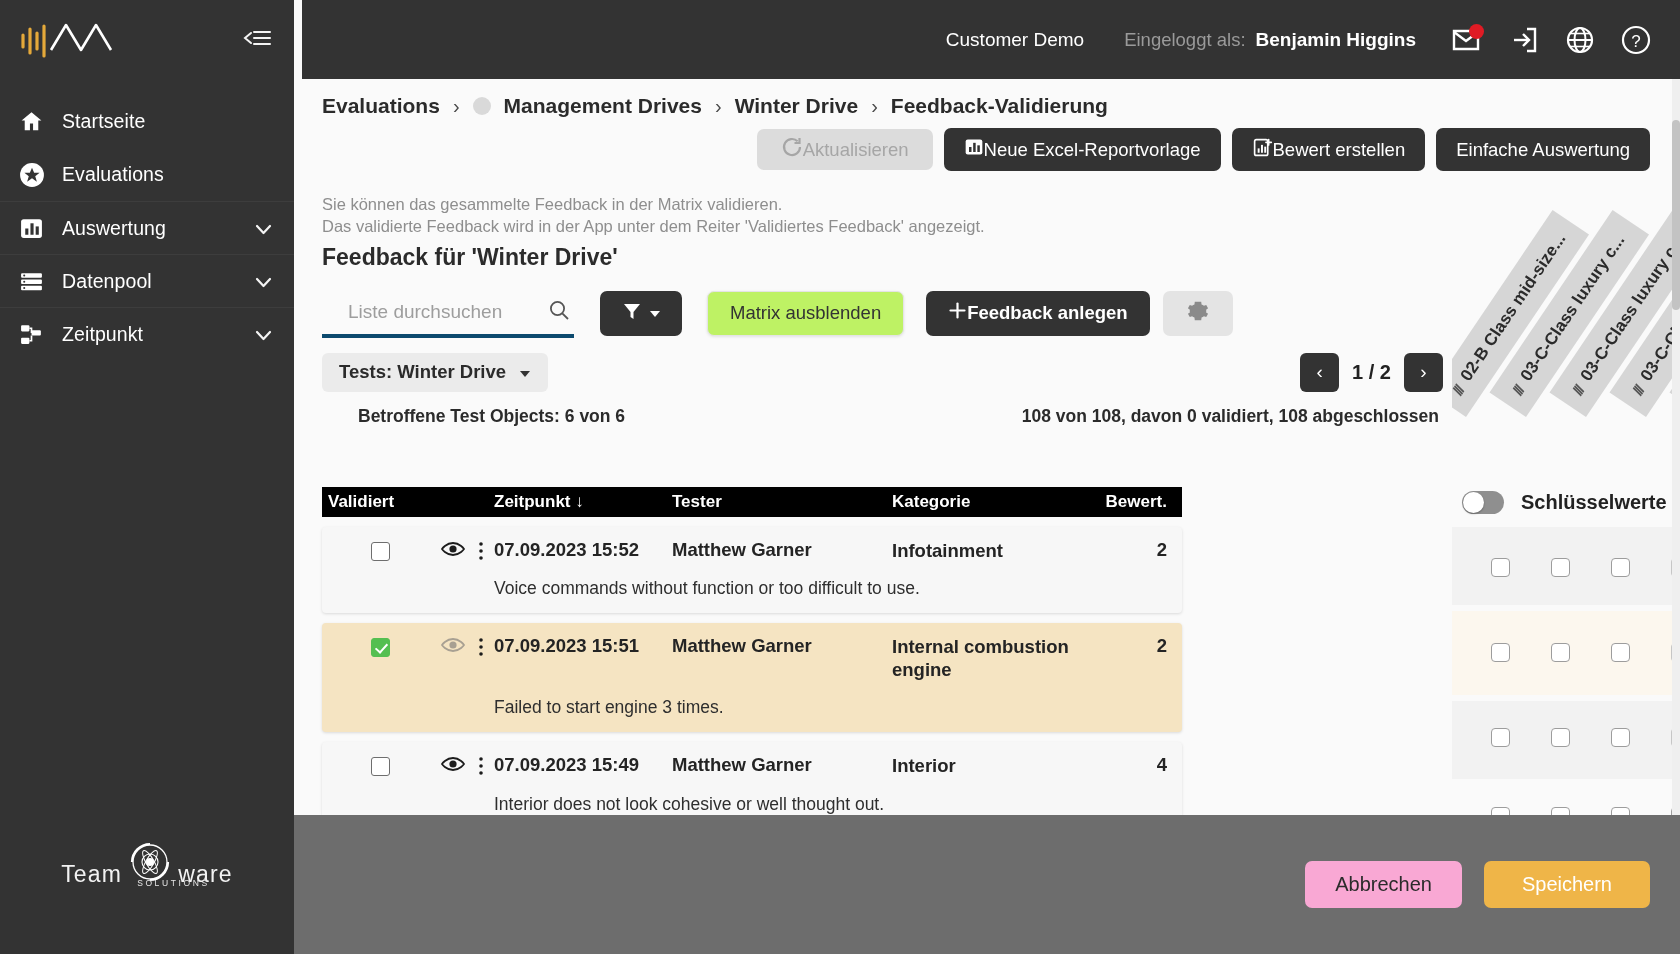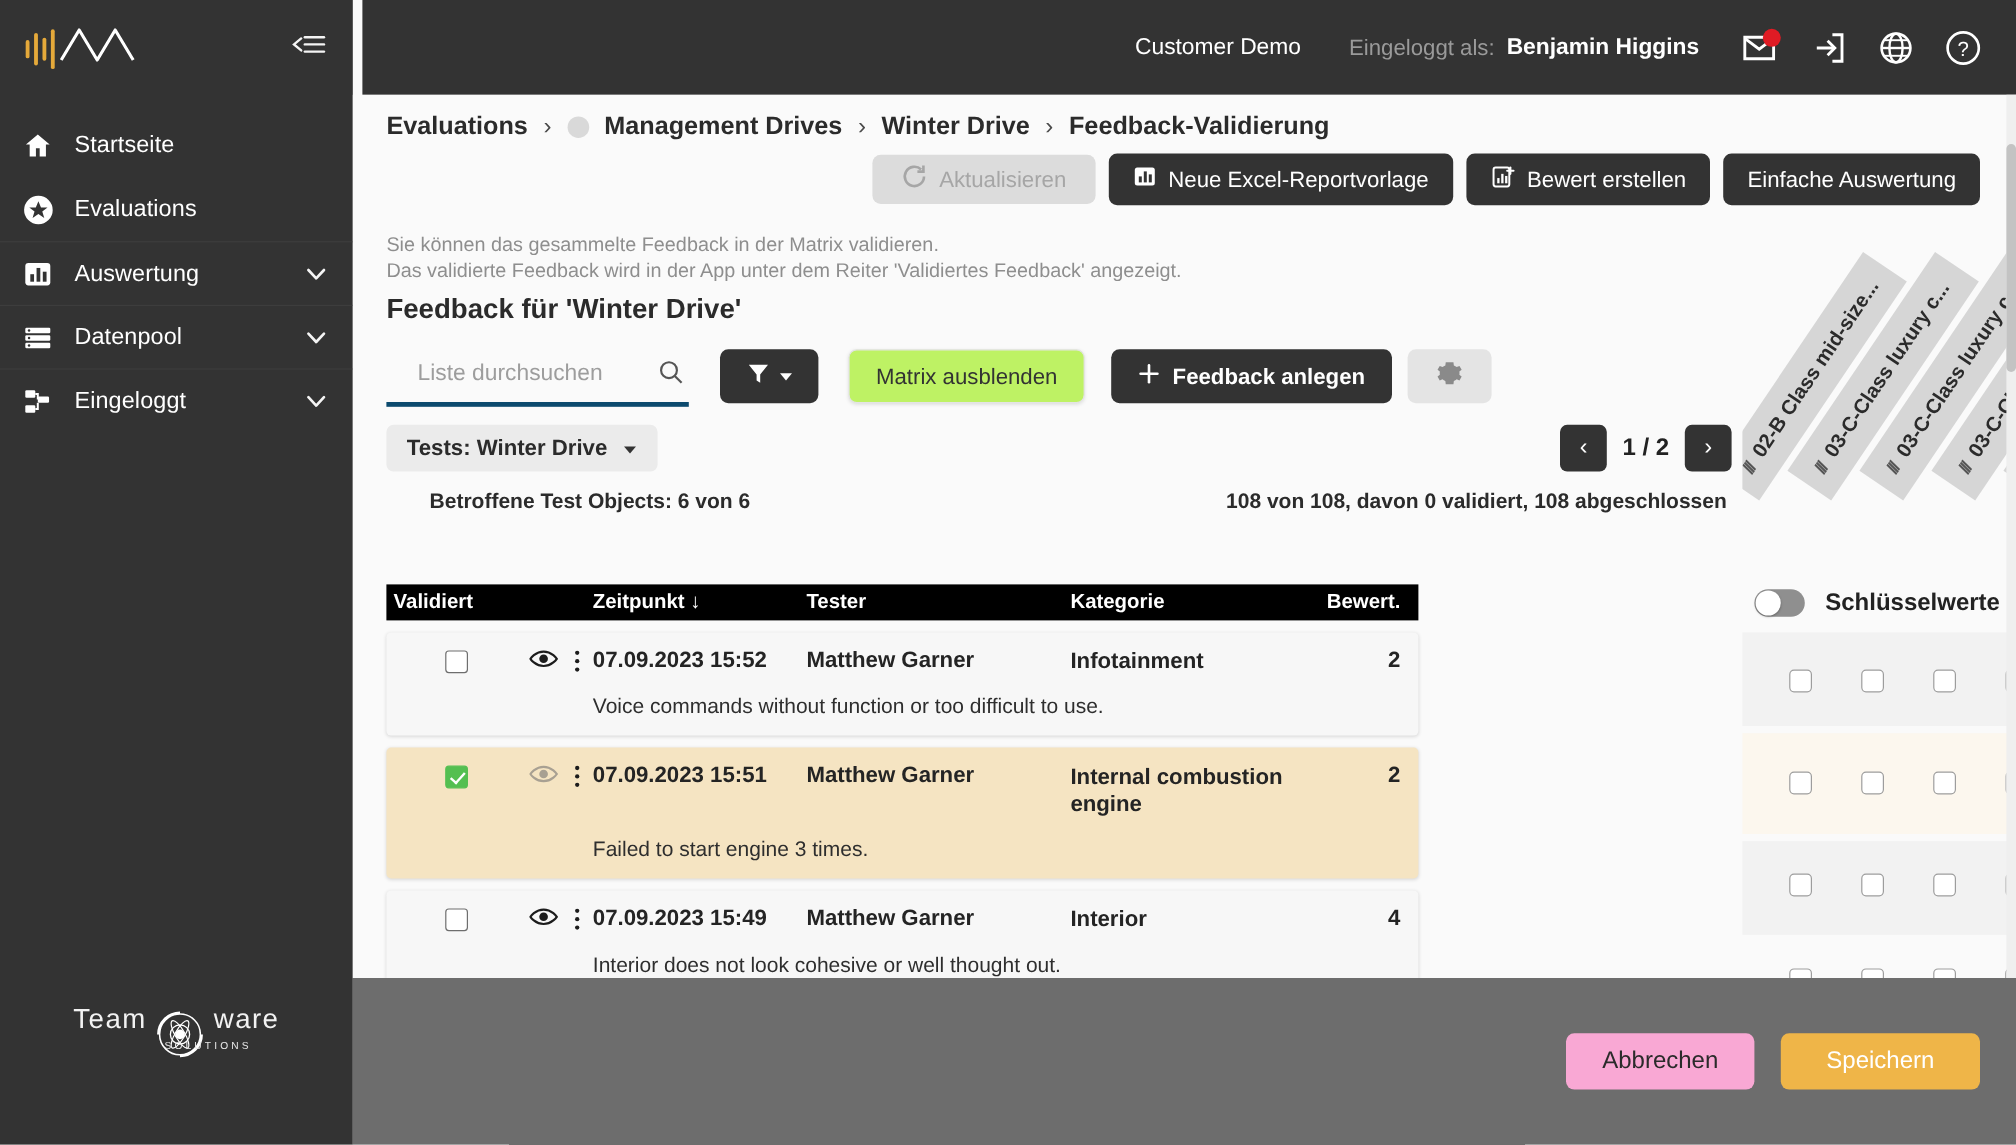--- a/index.html
+++ b/index.html
@@ -21,21 +21,21 @@
   .sb-nav { margin-top: 16px; }
   .sb-item {
     display: flex; align-items: center; height: 53px; padding: 0 22px 0 18px;
     cursor: pointer; font-size: 19.5px; color: #fff; gap: 17px;
   }
   .sb-item.divided { border-top: 1px solid #3d3d3d; }
   .sb-icon { width: 27px; height: 27px; display: flex; align-items: center; justify-content: center; flex: 0 0 27px; }
   .sb-label { flex: 1; letter-spacing: .1px; }
   .sb-chev { opacity: .95; }
   .sb-bottom { margin-top: auto; display: flex; align-items: center; justify-content: center; padding-bottom: 66px; }
-  .tw-logo { display: flex; align-items: flex-start; gap: 2px; }
+  .tw-logo { display: flex; align-items: flex-end; gap: 2px; }
   .tw-word { font-size: 23px; letter-spacing: 1.2px; color: #f2f2f2; font-family: "Liberation Sans", sans-serif; }
   .tw-sub { font-size: 8.5px; letter-spacing: 2.6px; color: #e8e8e8; position: absolute; margin-top: 30px; margin-left: 76px; }
 
   
   .topbar {
     position: absolute; left: 302px; top: 0; width: 1386px; height: 79px;
     background: #333333; color: #fff; display: flex; align-items: center;
     justify-content: flex-end; gap: 0; padding-right: 24px;
   }
   .tb-customer { font-size: 19px; font-weight: 500; margin-right: 40px; }
@@ -45,21 +45,21 @@
   .badge-dot { position: absolute; width: 15px; height: 15px; border-radius: 50%; background: #e01b24; top: 12px; right: 12px; }
 
   
   .main { position: absolute; left: 294px; top: 79px; width: 1386px; height: 736px; background: #fafafa; overflow: hidden; }
 
   .breadcrumb { display: flex; align-items: center; gap: 13px; padding: 15px 0 0 28px; font-size: 21px; font-weight: 700; color: #2b2b2b; }
   .bc-sep { color: #4a4a4a; font-weight: 400; font-size: 20px; }
   .bc-dot { width: 18px; height: 18px; border-radius: 50%; background: #d9d9d9; display: inline-block; }
 
   .actionbar { display: flex; justify-content: flex-end; align-items: center; gap: 11px; padding: 10px 30px 0 0; }
-  .btn { border: none; border-radius: 7px; font-family: "Liberation Sans", sans-serif; cursor: pointer; display: flex; align-items: center; justify-content: flex-start; gap: 10px; }
+  .btn { border: none; border-radius: 7px; font-family: "Liberation Sans", sans-serif; cursor: pointer; display: flex; align-items: center; justify-content: flex-start; }
   .btn-dark { background: #333333; color: #fff; height: 43px; padding: 0 20px; font-size: 18.5px; }
   .btn-disabled { background: #dcdcdc; color: #a6a6a6; height: 41px; padding: 0 24px; font-size: 18.5px; cursor: default; }
 
   .desc { padding: 22px 0 0 28px; color: #8e8e8e; font-size: 16.5px; line-height: 1.35; }
   .pagetitle { padding: 6px 0 0 28px; font-size: 23px; font-weight: 700; color: #2b2b2b; }
 
   .toolsrow { display: flex; align-items: center; gap: 0; padding: 18px 0 0 28px; }
   .searchbox { width: 252px; border-bottom: 4px solid #0c4a6e; display: flex; align-items: center; justify-content: flex-end; padding: 0 4px 9px 2px; margin-top: 10px; }
   .searchbox input { border: none; outline: none; background: transparent; font-size: 19px; color: #333; font-family: "Liberation Sans", sans-serif; width: 200px; }
   .searchbox input::placeholder { color: #9d9d9d; }
@@ -235,21 +235,21 @@
                 <rect x="2" y="3" width="8" height="6" rx="1"></rect>
                 <rect x="12" y="8" width="9" height="5" rx="1"></rect>
                 <rect x="2" y="15" width="8" height="6" rx="1"></rect>
               </g>
               <g stroke="#fff" stroke-width="1.6" fill="none">
                 <path d="M10 6h2v4.5h0"></path>
                 <path d="M10 18h2v-5h0"></path>
               </g>
             </svg>
         </span>
-        <span class="sb-label">Eingeloggt</span>
+        <span class="sb-label">Zeitpunkt</span>
         <span class="sb-chev">
           <svg width="17" height="11" viewBox="0 0 17 11">
               <polyline points="2,2 8.5,9 15,2" fill="none" stroke="#fff" stroke-width="2.2" stroke-linecap="round" stroke-linejoin="round"></polyline>
             </svg>
         </span>
       </div>
     </div>
 
     <div class="sb-bottom">
       <div class="tw-logo">

